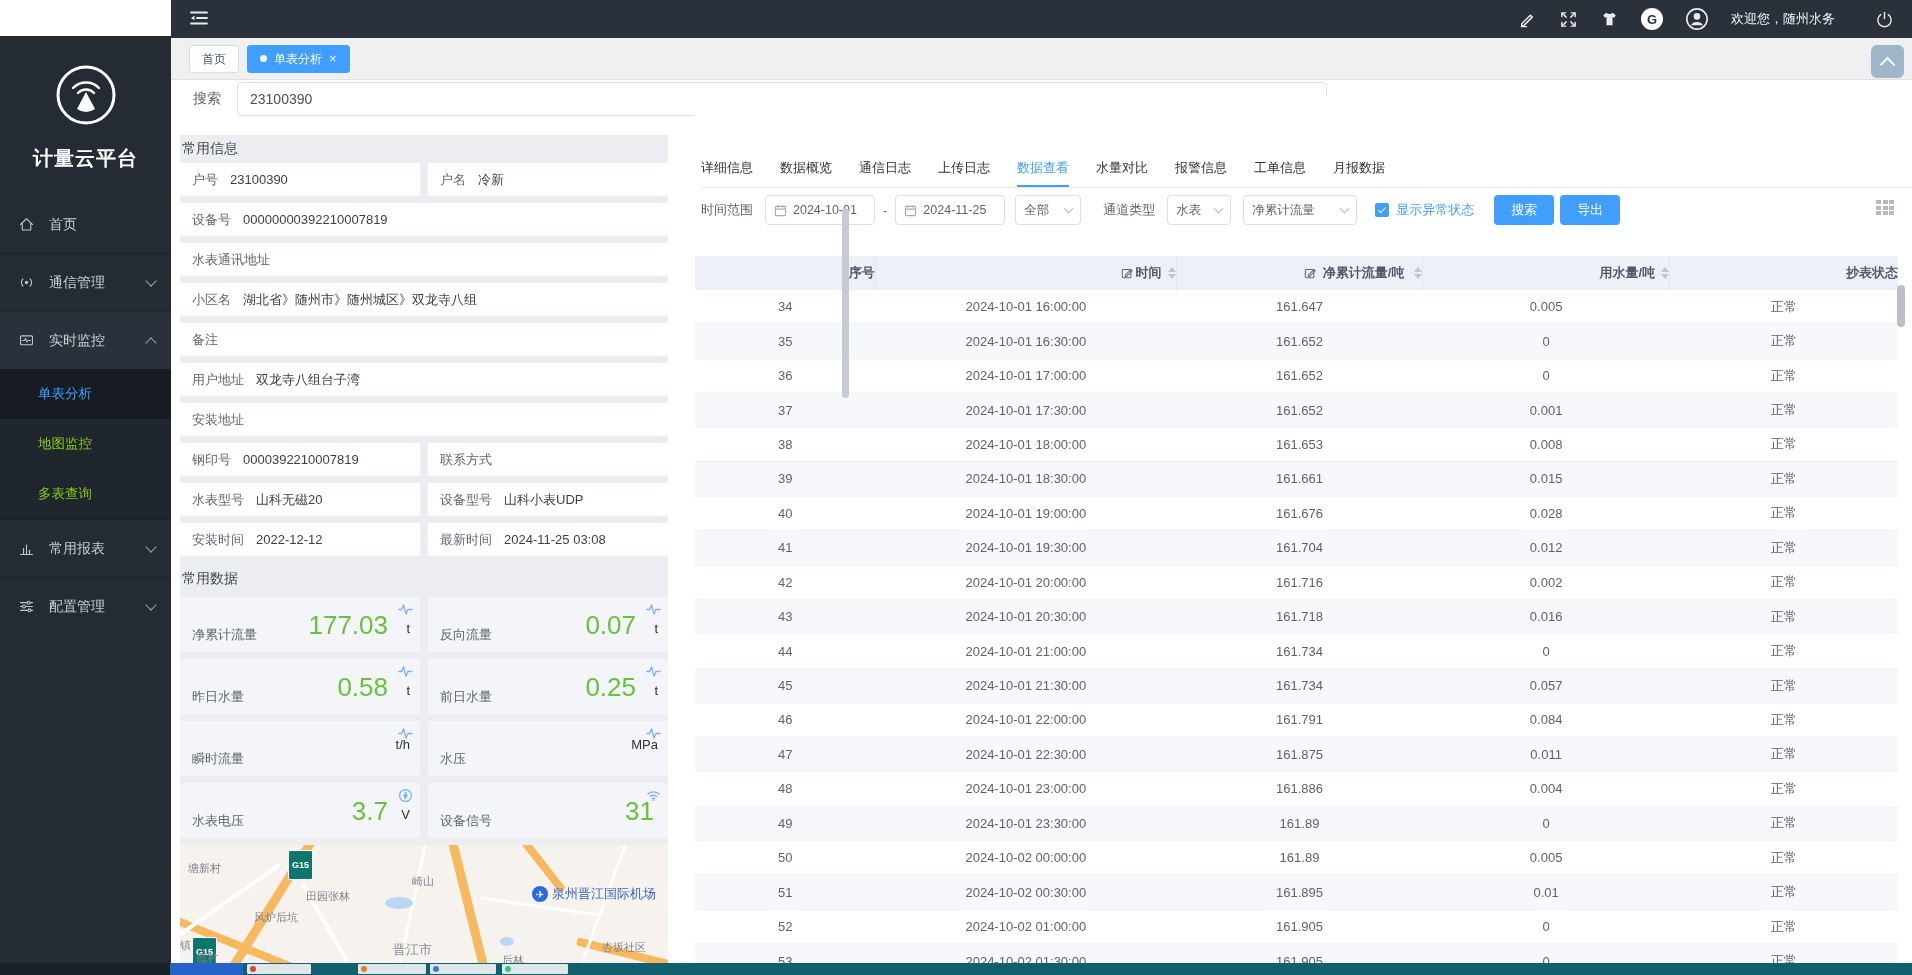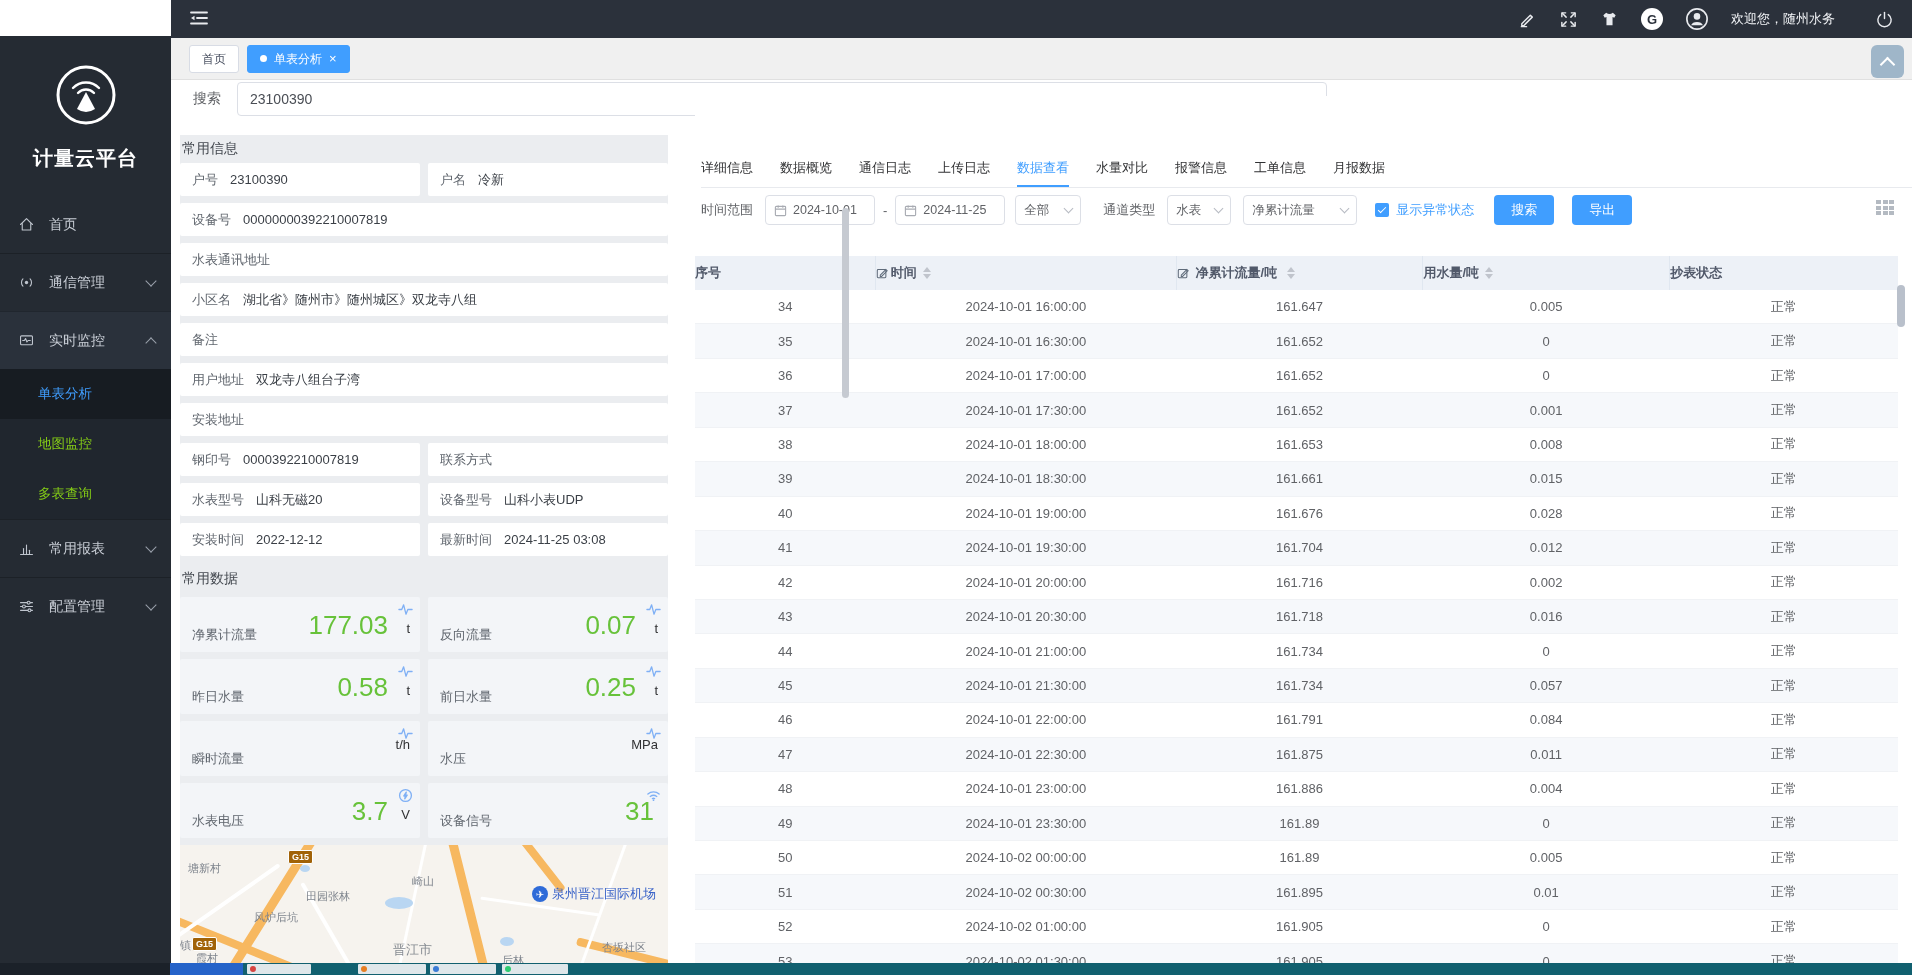--- a/index.html
+++ b/index.html
@@ -65,22 +65,22 @@
   .card-unit{position:absolute;right:10px;bottom:16px;font-size:13px;color:#303133;}
   .card-icon{position:absolute;right:7px;top:5px;}
   .card-icon svg{width:15px;height:15px;stroke:#7fb0f5;fill:none;stroke-width:1.4;stroke-linecap:round;stroke-linejoin:round;display:block;}
   
   .map{position:relative;margin-top:7px;height:119px;background:#f6f3ee;overflow:hidden;cursor:grab;}
   .road{position:absolute;background:#f7b860;border-radius:3px;}
   .road.w{background:#fff;}
   .water{position:absolute;background:#b9d6f2;border-radius:50%;}
   .map-label{position:absolute;font-size:11px;color:#7d838c;white-space:nowrap;z-index:3;}
   .map-label.big{font-size:13px;color:#868b92;}
-  .g-badge{position:absolute;background:#a16207;border:1px solid #fff;border-radius:2px;color:#fff;
-           font-size:9px;font-weight:bold;padding:0 3px;line-height:12px;z-index:3;}
+  .g-badge{position:absolute;background:#0f766e;border:1px solid #fff;border-radius:2px;color:#fff;
+           font-size:9px;font-weight:bold;padding:8px 3px;line-height:12px;z-index:3;}
   .airport{position:absolute;left:352px;top:40px;display:flex;align-items:center;gap:4px;z-index:4;}
   .airport-pin{width:16px;height:16px;border-radius:50%;background:#2f6bd8;color:#fff;font-size:10px;
                display:flex;align-items:center;justify-content:center;}
   .airport-name{color:#3a63c8;font-size:13px;}
   
   .right-panel{position:absolute;left:524px;top:16px;width:1217px;height:928px;background:#fff;}
   .detail-tabs{position:absolute;left:6px;top:55px;right:0;height:36px;display:flex;gap:27px;
                font-size:13px;color:#303133;border-bottom:1px solid #e8eaee;}
   .dtab{line-height:34px;cursor:pointer;}
   .dtab.active{color:#409eff;border-bottom:2px solid #409eff;}
@@ -94,28 +94,28 @@
   .cal svg,.editico svg{display:block;}
   .chev{width:6px;height:6px;border-right:1.3px solid #b6bac2;border-bottom:1.3px solid #b6bac2;
         transform:rotate(45deg);margin-top:-3px;flex:0 0 6px;}
   .checkbox{width:14px;height:14px;background:#409eff;border-radius:2px;position:relative;margin-left:18px;cursor:pointer;}
   .checkbox:after{content:"";position:absolute;left:4.5px;top:1.5px;width:3px;height:7px;
         border-right:1.6px solid #fff;border-bottom:1.6px solid #fff;transform:rotate(45deg);}
   .cb-label{color:#409eff;font-size:13px;margin-left:7px;cursor:pointer;}
   .btn{height:30px;border-radius:4px;background:#409eff;color:#fff;font-size:13px;border:none;
        padding:0 17px;display:flex;align-items:center;cursor:pointer;}
   .btn.search{margin-left:20px;}
-  .btn.export{margin-left:18px;}
+  .btn.export{margin-left:6px;}
   .grid-icon{position:absolute;right:18px;top:104px;width:18px;height:15px;display:grid;
              grid-template-columns:repeat(3,1fr);gap:1.5px;cursor:pointer;}
   .grid-icon i{background:#b4bac2;}
   
   .dtable{position:absolute;left:0;top:160px;right:14px;bottom:0;overflow:hidden;}
   .thead{height:34px;background:#edf1f7;display:flex;align-items:stretch;font-size:13px;color:#51596a;font-weight:600;}
-  .th{display:flex;align-items:center;justify-content:flex-start;border-right:1px solid #e0e7f0;gap:3px;cursor:pointer;}
+  .th{display:flex;align-items:center;justify-content:flex-end;border-right:1px solid #e0e7f0;gap:3px;cursor:pointer;}
   .th:last-child{border-right:none;}
   .c0{width:15%;}.c1{width:25%;}.c2{width:20.5%;gap:7px;}.c3{width:20.5%;}.c4{width:19%;}
   .sort{display:inline-flex;flex-direction:column;gap:2px;margin-left:3px;}
   .sort i{width:0;height:0;border-left:4px solid transparent;border-right:4px solid transparent;}
   .sort .up{border-bottom:5px solid #c0c4cc;}
   .sort .down{border-top:5px solid #c0c4cc;}
   .tr{height:34.45px;display:flex;align-items:center;font-size:13px;color:#606266;
       border-bottom:1px solid #f0f2f5;box-sizing:border-box;cursor:default;}
   .tr:nth-child(even){background:#f6f8fb;}
   .td{text-align:center;}

